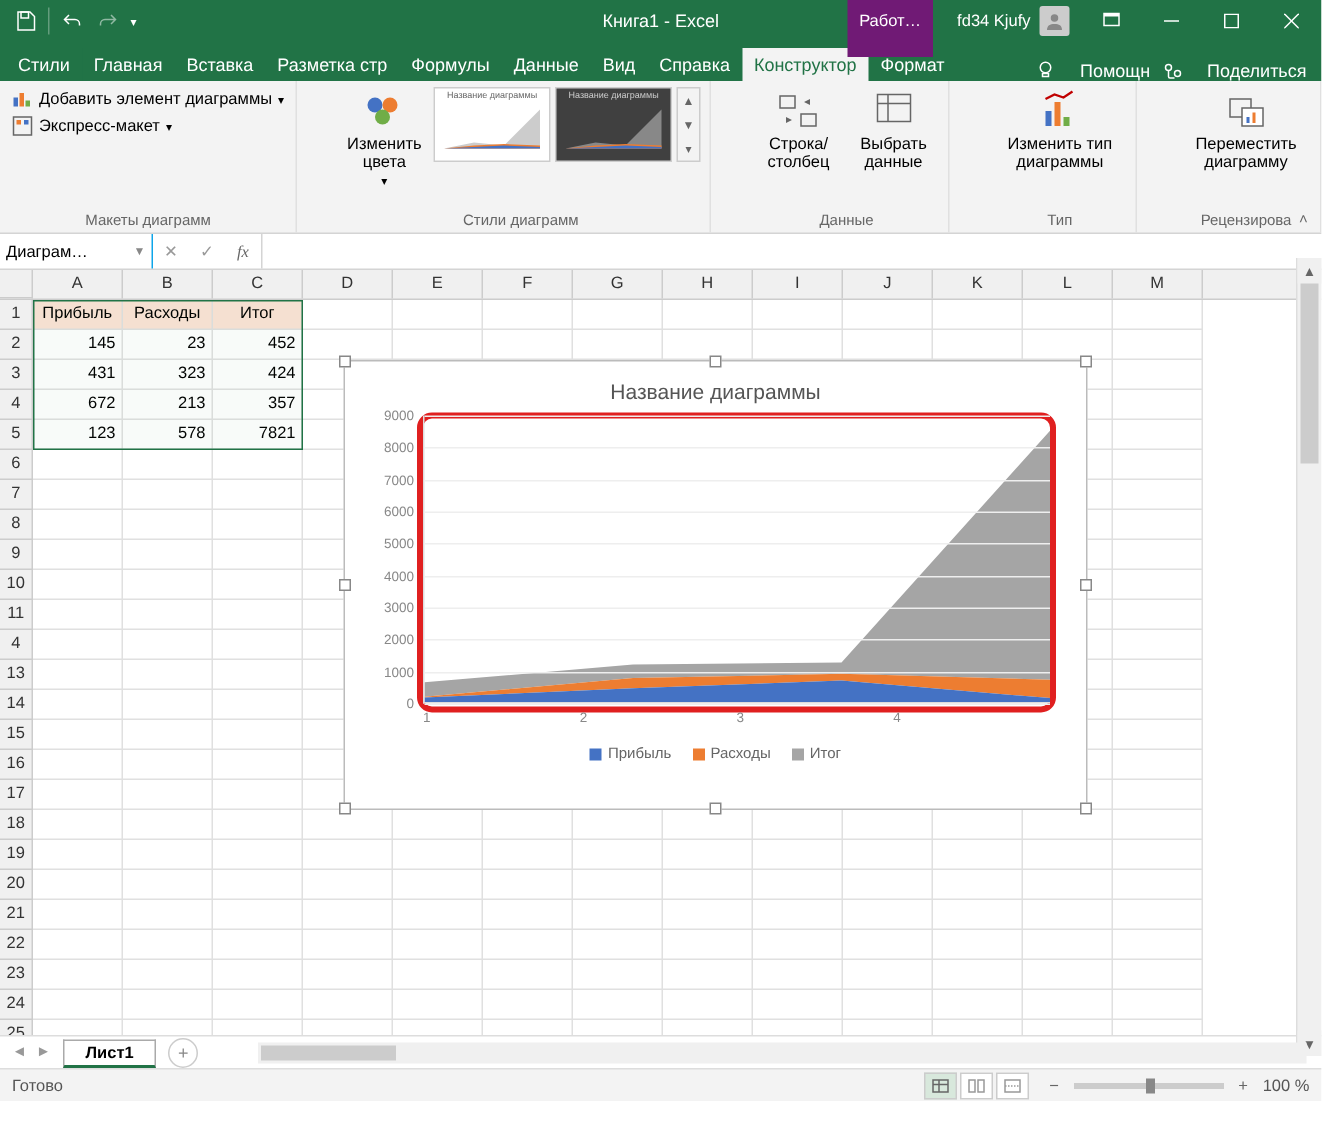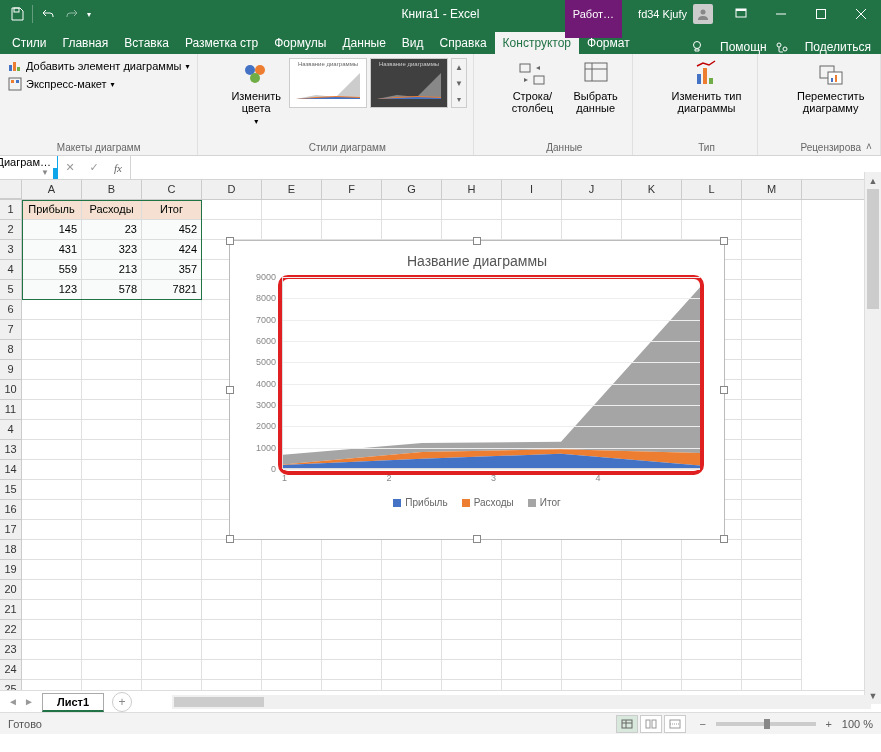--- a/index.html
+++ b/index.html
@@ -43,21 +43,21 @@
 .style-thumb { width: 78px; height: 50px; border: 1px solid #ccc; background: #fff; cursor:pointer; position:relative; overflow:hidden;}
 .style-thumb.dark { background:#404040; }
 .style-thumb .thumb-title { font-size:6px; text-align:center; color:#666; padding-top:2px;}
 .style-thumb.dark .thumb-title { color:#ccc; }
 .gallery-nav { display:flex; flex-direction:column; border:1px solid #ccc; }
 .gallery-nav div { width:14px; height:16px; display:flex; align-items:center; justify-content:center; cursor:pointer; font-size:8px; color:#666;}
 .collapse-ribbon { position:absolute; right:4px; bottom:2px; width:16px; height:14px; display:flex; align-items:center; justify-content:center; cursor:pointer; color:#666; font-size:10px;}
 
 
 .fbar { height: 24px; background: #fff; border-bottom: 1px solid #d4d4d4; display: flex; align-items: center; }
-.namebox { width: 58px; border-right: 5px solid #0ea5e9; padding: 0 4px; display:flex; align-items:center; font-size:11px; height:100%;flex-direction:column; }
+.namebox { width: 102px; border-right: 1px solid #0ea5e9; padding: 0 4px; display:flex; align-items:center; font-size:11px; height:100%; }
 .namebox input { border:none; width:60px; font-size:11px; outline:none; }
 .namebox .dd { color:#888; font-size:8px; margin-left:auto; cursor:pointer;}
 .fbar-btns { display:flex; border-right:1px solid #d4d4d4; height:100%; }
 .fbar-btn { width:24px; display:flex; align-items:center; justify-content:center; color:#999; font-size:11px; cursor:pointer;}
 .fbar-btn.fx { font-style:italic; font-family:serif; color:#666; }
 .finput { flex:1; padding:0 6px; }
 
 
 .grid-area { position:relative; height: 510px; background:#fff; overflow:hidden;}
 .col-headers { display:flex; height:20px; background:#f0f0f0; border-bottom:1px solid #ccc; }
@@ -435,21 +435,21 @@
           <div class="cell"></div>
           <div class="cell"></div>
           <div class="cell"></div>
           <div class="cell"></div>
           <div class="cell"></div>
           <div class="cell"></div>
           <div class="cell"></div>
           <div class="cell"></div>
         </div>
         <div class="cell-row">
-          <div class="cell">559</div>
+          <div class="cell">672</div>
           <div class="cell">213</div>
           <div class="cell">357</div>
           <div class="cell"></div>
           <div class="cell"></div>
           <div class="cell"></div>
           <div class="cell"></div>
           <div class="cell"></div>
           <div class="cell"></div>
           <div class="cell"></div>
           <div class="cell"></div>

